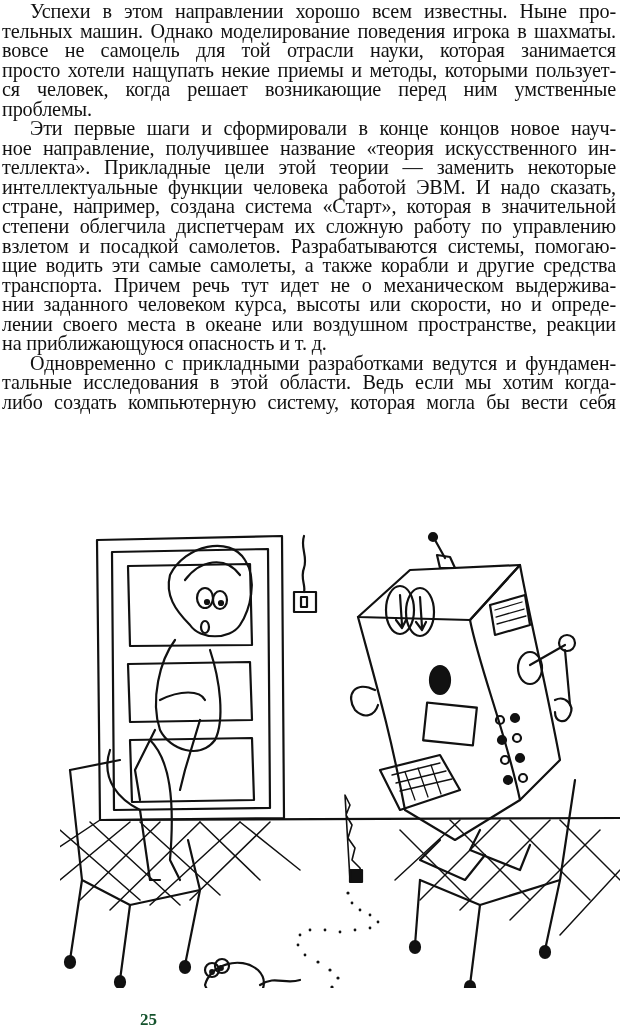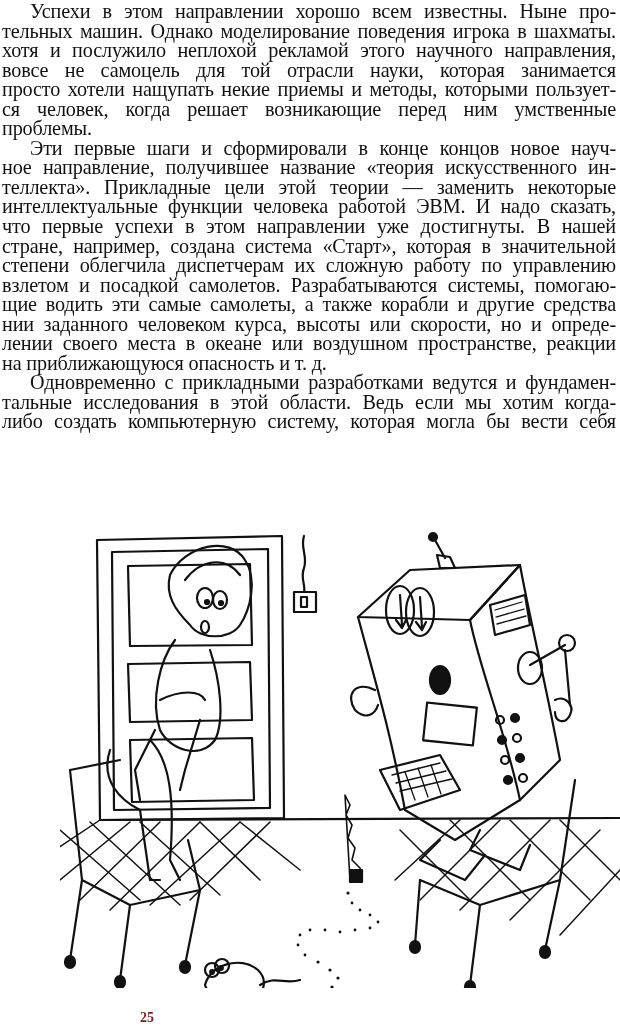--- a/index.html
+++ b/index.html
@@ -9,47 +9,46 @@
     position:absolute; left:2px; top:2px; width:614px;
     font-family:"Liberation Serif", serif; font-size:20.2px; line-height:19.55px;
     color:#111; letter-spacing:-0.15px;
   }
   .line { display:block; white-space:nowrap; text-align:justify; text-align-last:justify; height:19.55px; overflow:visible; }
   .line.last { text-align-last:left; }
   .line.indent { padding-left:28px; }
   .illustration { position:absolute; left:60px; top:518px; width:560px; height:470px; }
   .page-number {
     position:absolute; left:140px; top:1010px;
-    font-family:"Liberation Serif", serif; font-size:14px; font-weight:bold; color:#7f1d1d;
+    font-family:"Liberation Serif", serif; font-size:17px; font-weight:bold; color:#14532d;
   }
 </style>
 </head>
 <body>
 
 <div class="page">
 
   <div class="text-block">
 
     <span class="line indent">Успехи в этом направлении хорошо всем известны. Ныне про-</span>
     <span class="line">тельных машин. Однако моделирование поведения игрока в шахматы.</span>
-    <span class="line">хотя и послужило неплохой рекламой этого научного направления,</span>
     <span class="line">вовсе не самоцель для той отрасли науки, которая занимается</span>
     <span class="line">просто хотели нащупать некие приемы и методы, которыми пользует-</span>
     <span class="line">ся человек, когда решает возникающие перед ним умственные</span>
     <span class="line last">проблемы.</span>
 
     <span class="line indent">Эти первые шаги и сформировали в конце концов новое науч-</span>
     <span class="line">ное направление, получившее название «теория искусственного ин-</span>
     <span class="line">теллекта». Прикладные цели этой теории — заменить некоторые</span>
     <span class="line">интеллектуальные функции человека работой ЭВМ. И надо сказать,</span>
-    <span class="line">что первые успехи в этом направлении уже достигнуты. В нашей</span>
     <span class="line">стране, например, создана система «Старт», которая в значительной</span>
     <span class="line">степени облегчила диспетчерам их сложную работу по управлению</span>
     <span class="line">взлетом и посадкой самолетов. Разрабатываются системы, помогаю-</span>
     <span class="line">щие водить эти самые самолеты, а также корабли и другие средства</span>
+    <span class="line">транспорта. Причем речь тут идет не о механическом выдержива-</span>
     <span class="line">нии заданного человеком курса, высоты или скорости, но и опреде-</span>
     <span class="line">лении своего места в океане или воздушном пространстве, реакции</span>
     <span class="line last">на приближающуюся опасность и т. д.</span>
 
     <span class="line indent">Одновременно с прикладными разработками ведутся и фундамен-</span>
     <span class="line">тальные исследования в этой области. Ведь если мы хотим когда-</span>
     <span class="line">либо создать компьютерную систему, которая могла бы вести себя</span>
   </div>
 
   <svg class="illustration" viewBox="60 518 560 470" xmlns="http://www.w3.org/2000/svg" fill="none" stroke="#111" stroke-width="2.2" stroke-linecap="round" stroke-linejoin="round">

